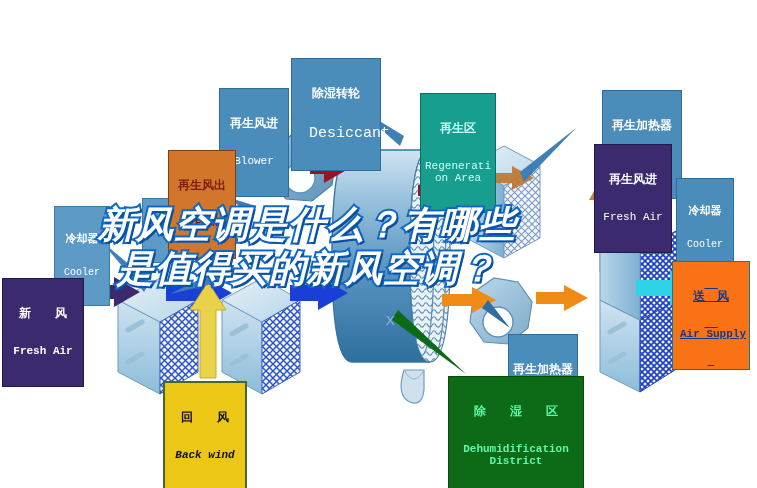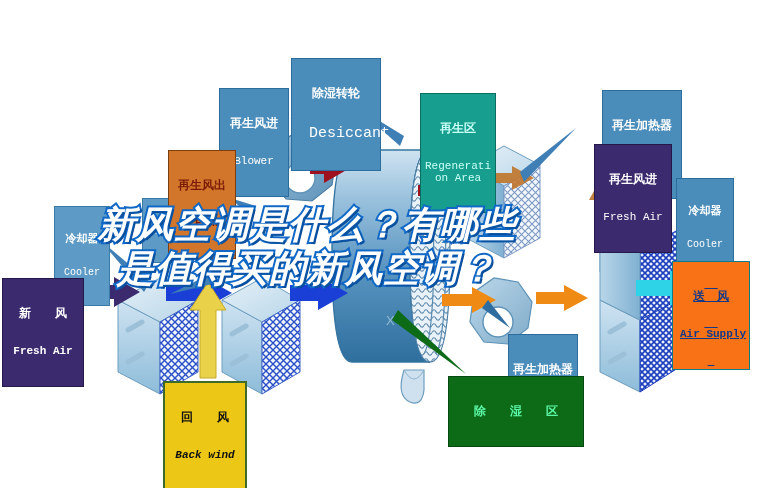--- a/index.html
+++ b/index.html
@@ -341,20 +341,22 @@
     <span class="en" style="font-size:11px;font-weight:bold;font-style:italic;">Back wind</span>
   </div>
 
   <div class="lbl box-blue" style="left:508px;top:334px;width:70px;padding:2px 3px;font-size:12px;">
     <span class="cn">再生加热器</span>
     <span class="en" style="font-size:11px;">Blower</span>
   </div>
 
   <div class="lbl box-green" style="left:448px;top:376px;width:136px;padding:2px 3px;font-size:12px;">
     <span class="cn">除　　湿　　区</span>
+    <span class="en" style="font-size:11px;font-weight:bold;">Dehumidification
+District</span>
   </div>
 
   <div id="headline">
     <div>新风空调是什么？有哪些</div>
     <div>是值得买的新风空调？</div>
   </div>
 
 </div>
 
 </body></html>

